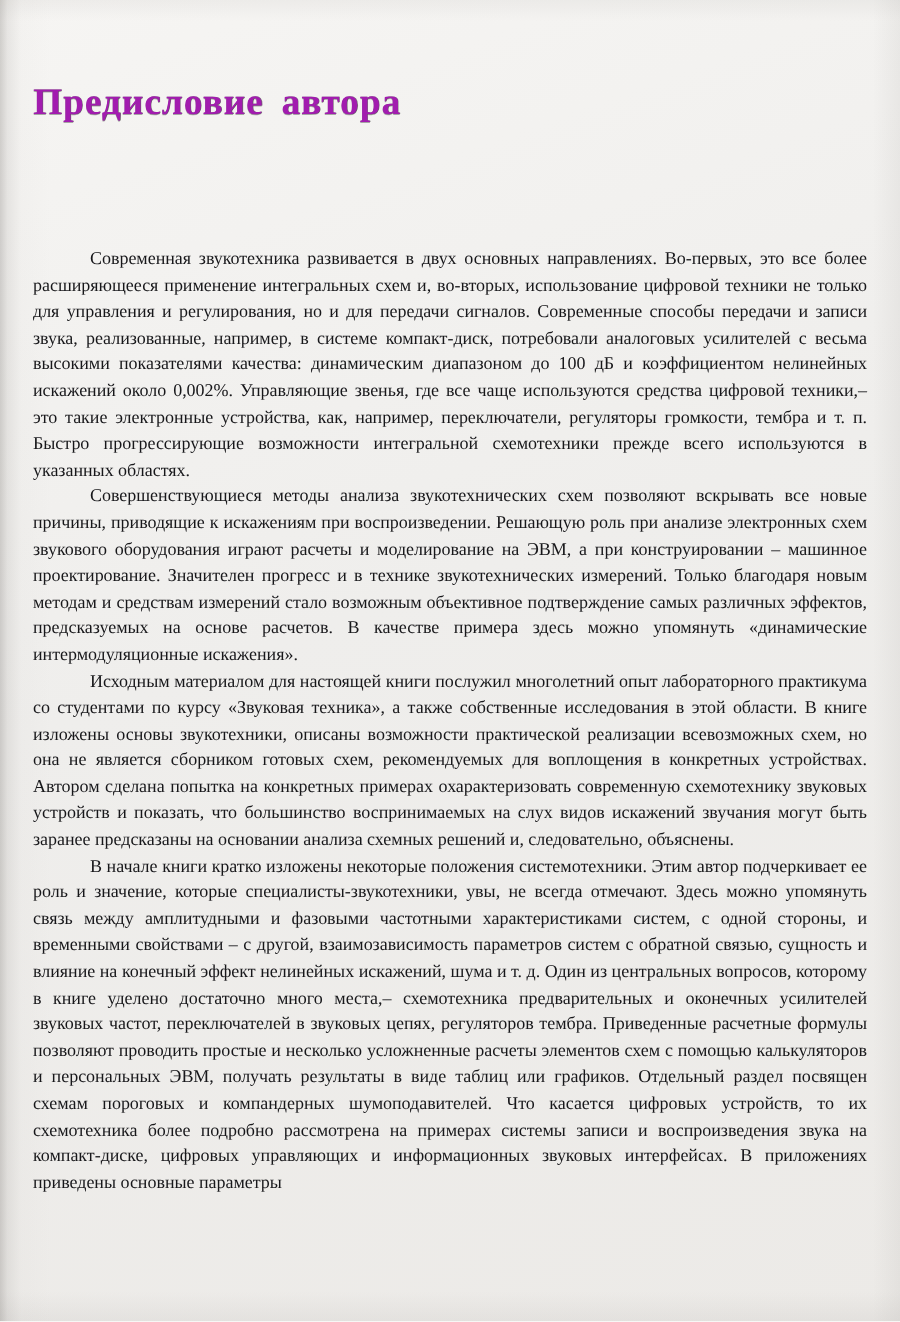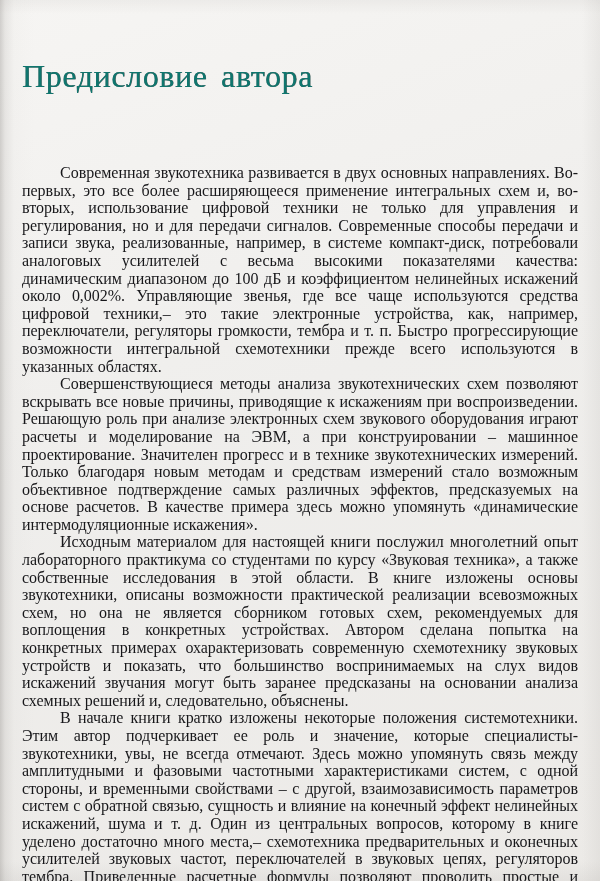--- a/index.html
+++ b/index.html
@@ -47,42 +47,42 @@
     top: 0;
     width: 600px;
     height: 881px;
   }
 
   #page-title {
     position: absolute;
     left: 22px;
     top: 38px;
     width: 540px;
-    font-size: 32px;
-    font-weight: normal;
+    font-size: 25px;
+    font-weight: bold;
     letter-spacing: 0.6px;
     word-spacing: 5px;
-    color: #0f766e;
+    color: #a21caf;
     line-height: 1.1;
     white-space: nowrap;
     text-shadow: 0.35px 0 0 rgba(20,20,20,0.55), 0 0.35px 0 rgba(20,20,20,0.35);
   }
 
   #body-text {
     position: absolute;
     left: 22px;
     top: 164px;
     width: 556px;
   }
 
   .para {
     margin: 0;
     text-indent: 38px;
     text-align: justify;
-    font-size: 16px;
+    font-size: 12px;
     line-height: 17.6px;
     letter-spacing: -0.02px;
     color: #17171a;
     -webkit-font-smoothing: none;
   }
 
   .para.last {
     text-align-last: left;
   }
 

